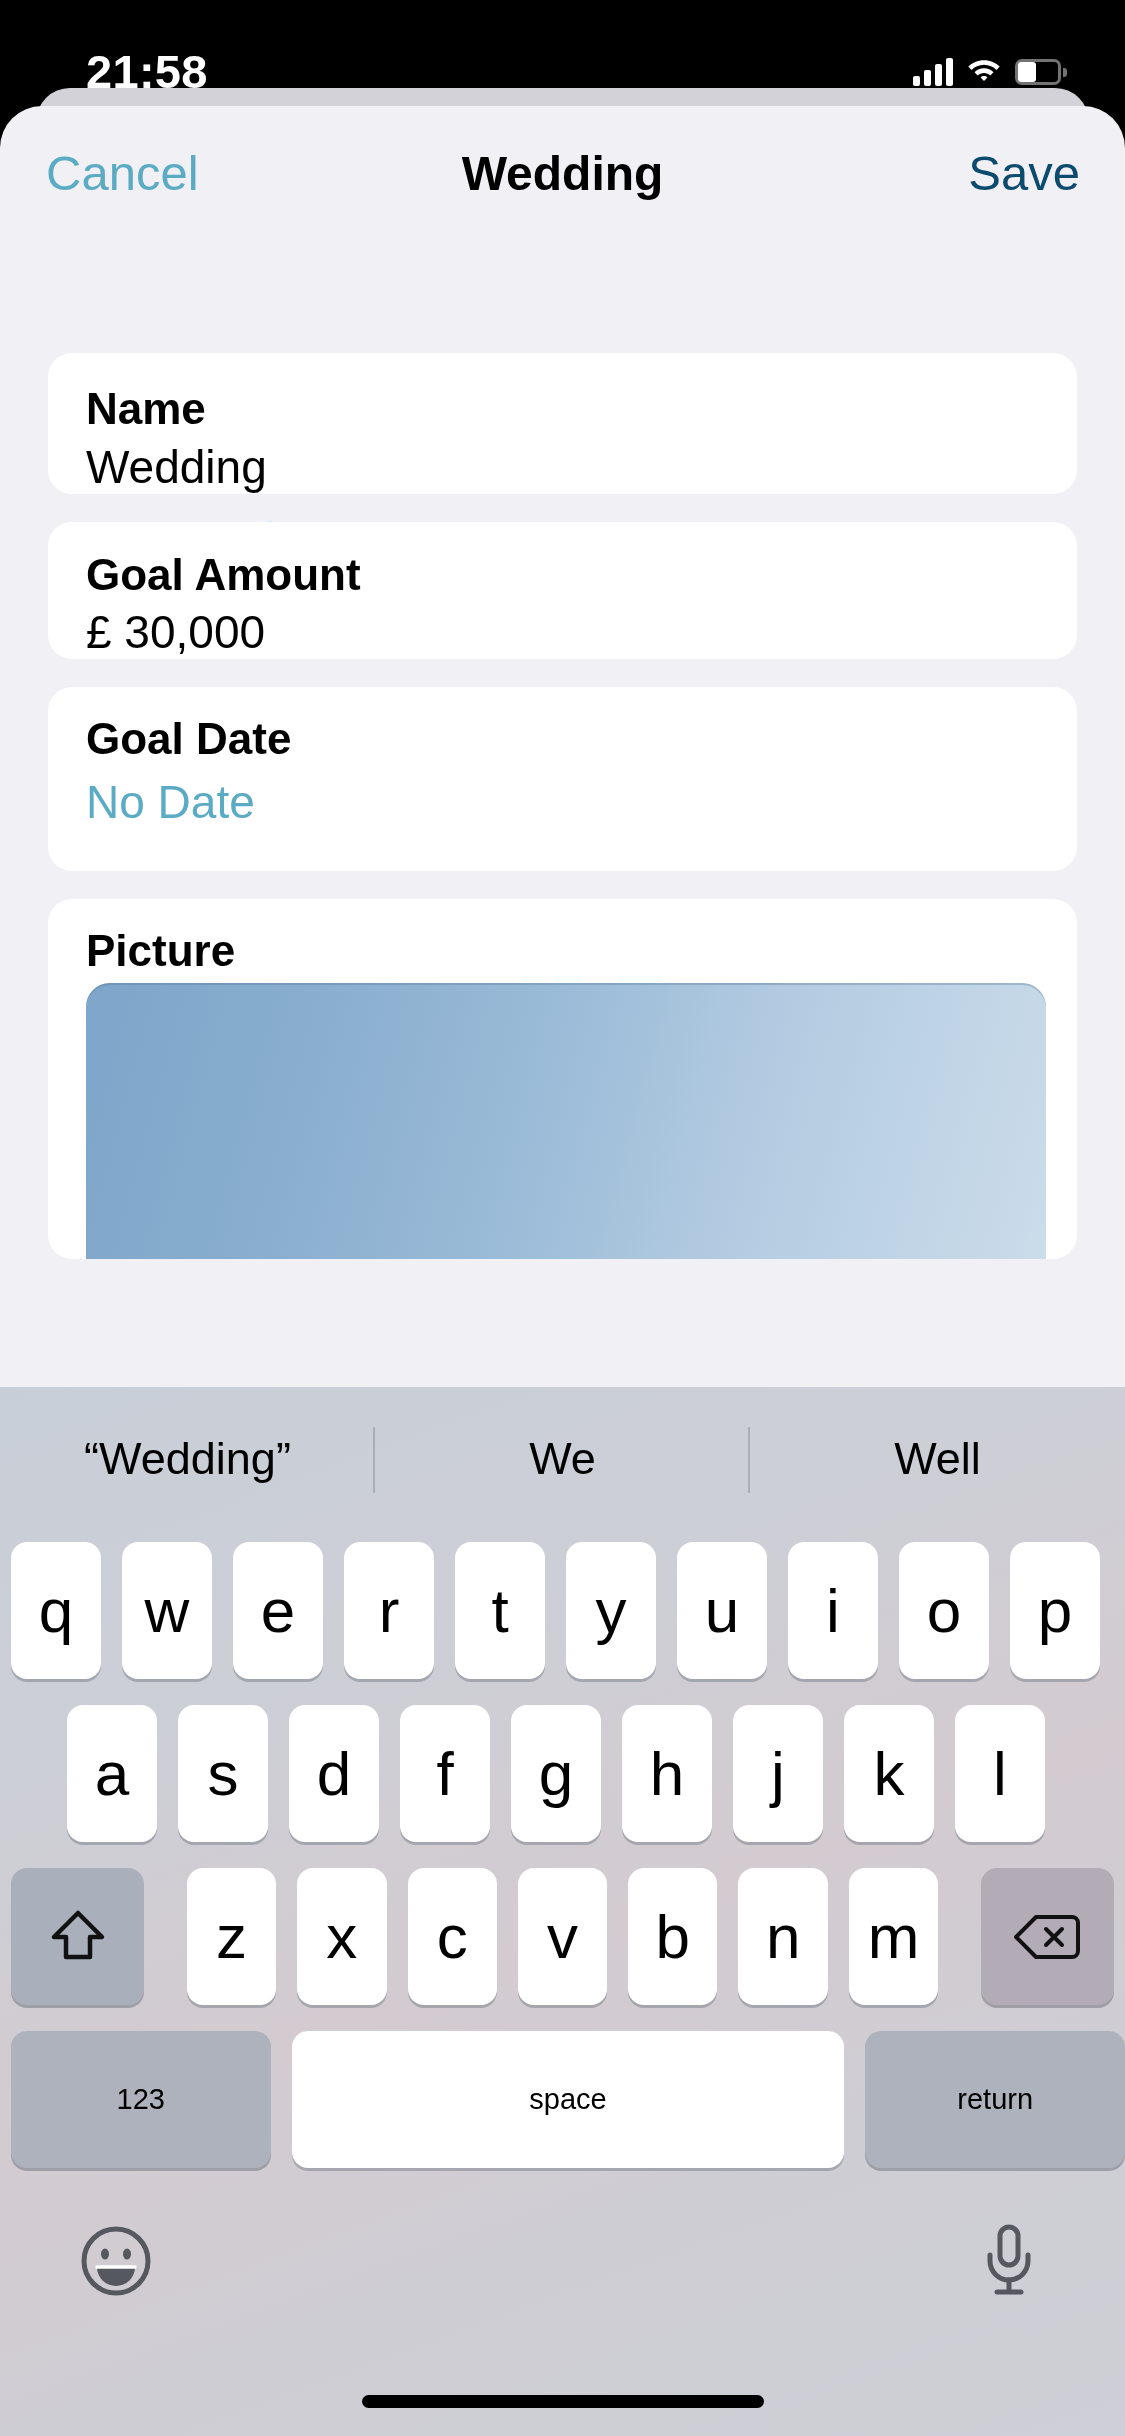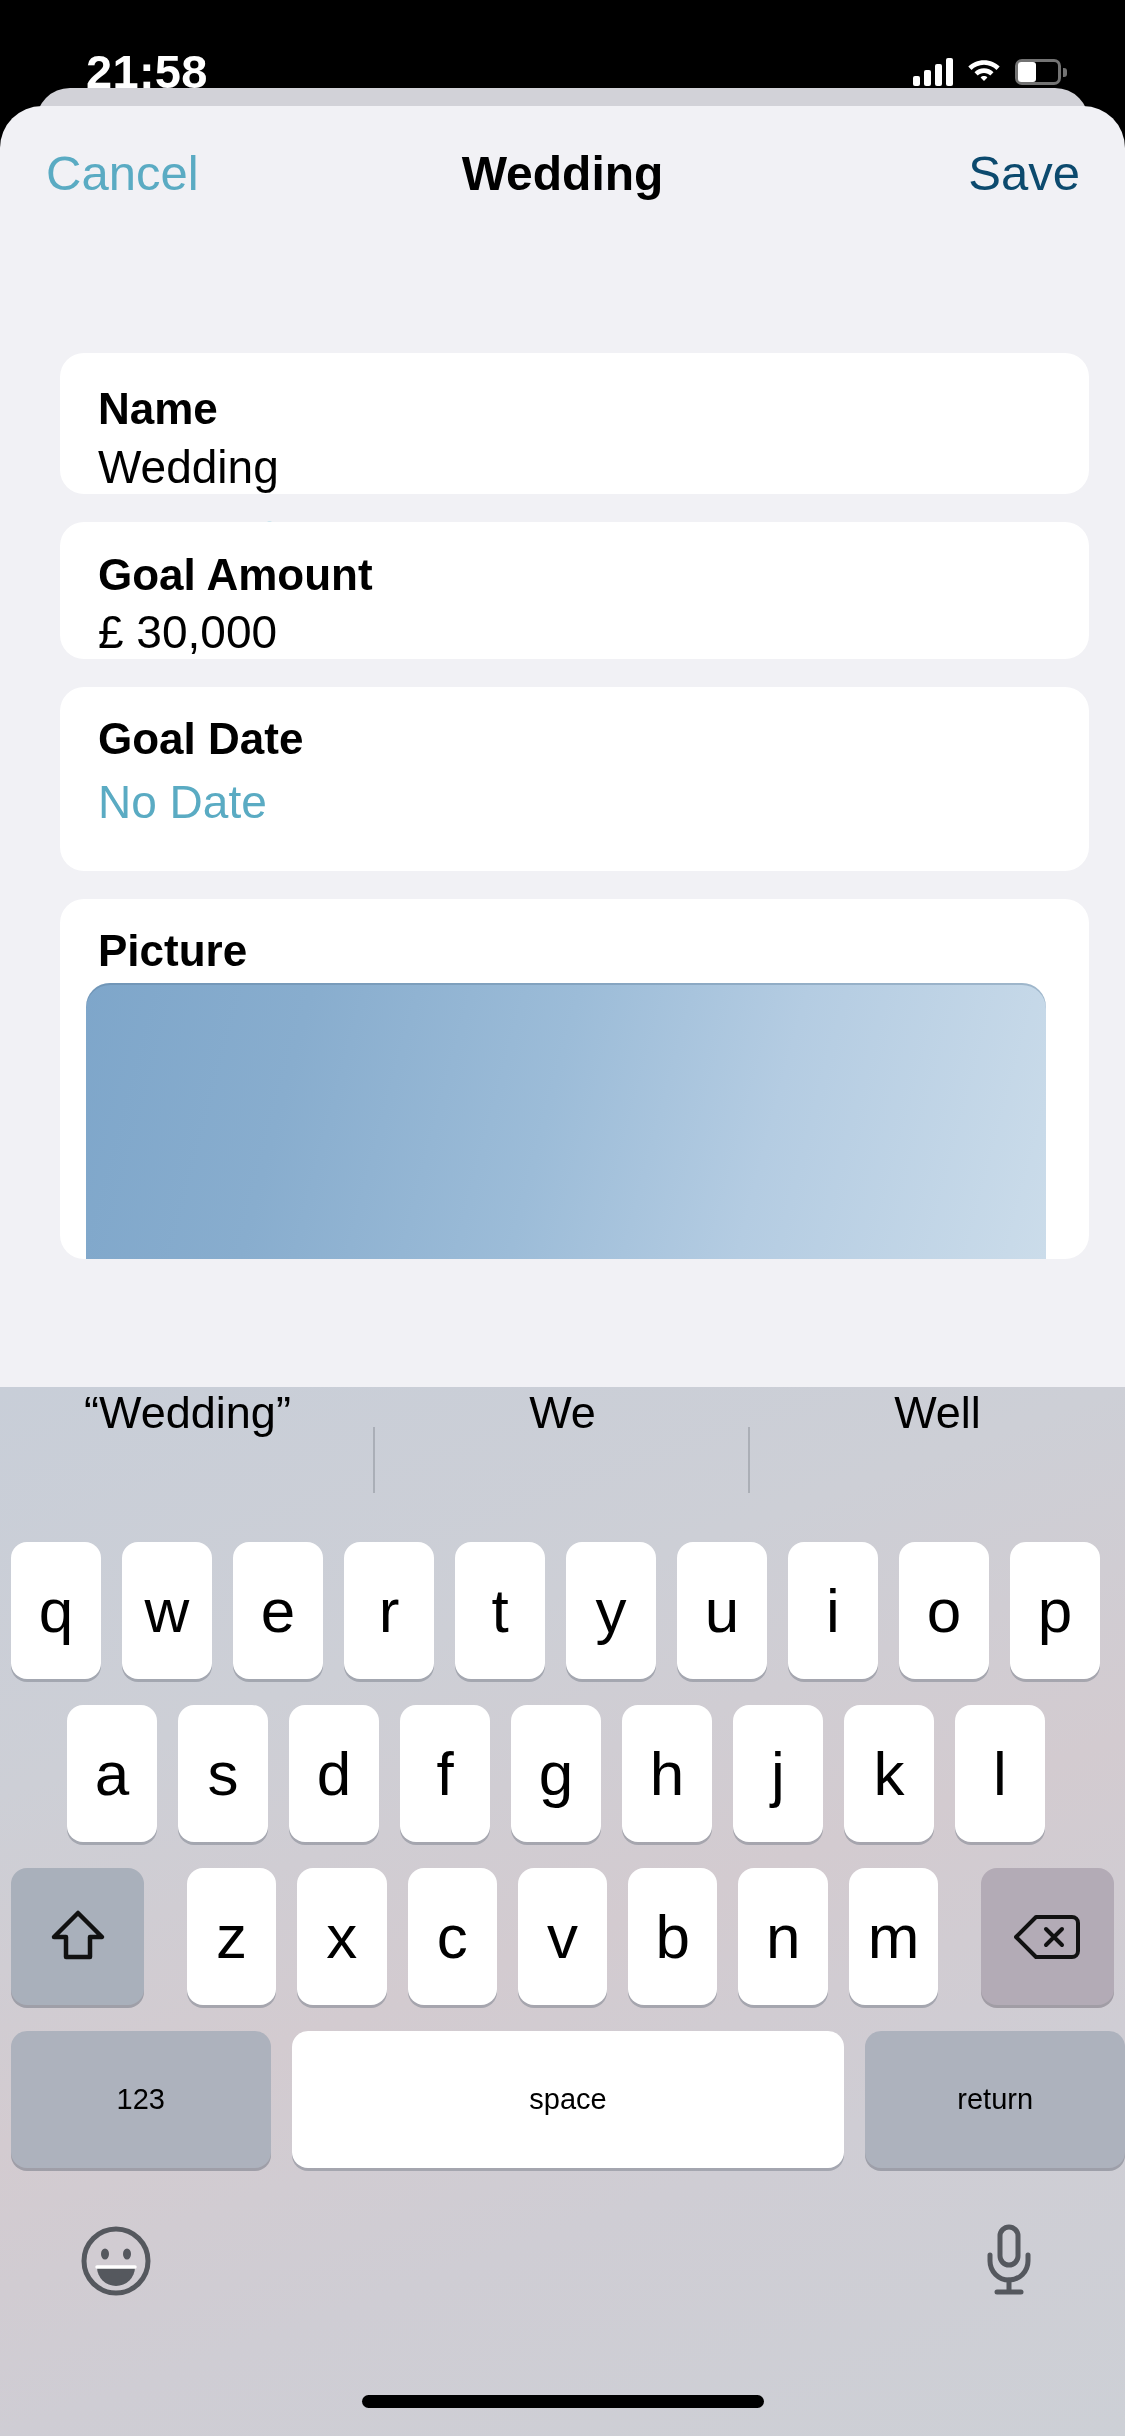--- a/index.html
+++ b/index.html
@@ -124,21 +124,21 @@
     position: absolute;
     right: 45px; top: 38px;
     font-size: 49px;
     color: #0c4a6e;
     line-height: 58px;
   }
 
   
   .card {
     position: absolute;
-    left: 60px;
+    left: 48px;
     width: 1029px;
     background: #ffffff;
     border-radius: 24px;
     box-sizing: border-box;
   }
   .card-label {
     position: absolute;
     left: 38px;
     font-size: 44px;
     font-weight: bold;
@@ -212,21 +212,21 @@
   
   #suggestion-bar {
     position: absolute;
     left: 0; top: 0;
     width: 1125px; height: 144px;
     display: flex;
   }
   .suggestion {
     flex: 1 1 0;
     display: flex;
-    align-items: flex-start;
+    align-items: center;
     justify-content: center;
     font-size: 45px;
     color: #000;
     position: relative;
   }
   .sug-div {
     position: absolute;
     right: 0; top: 40px;
     width: 2px; height: 66px;
     background: rgba(130,135,145,0.45);

